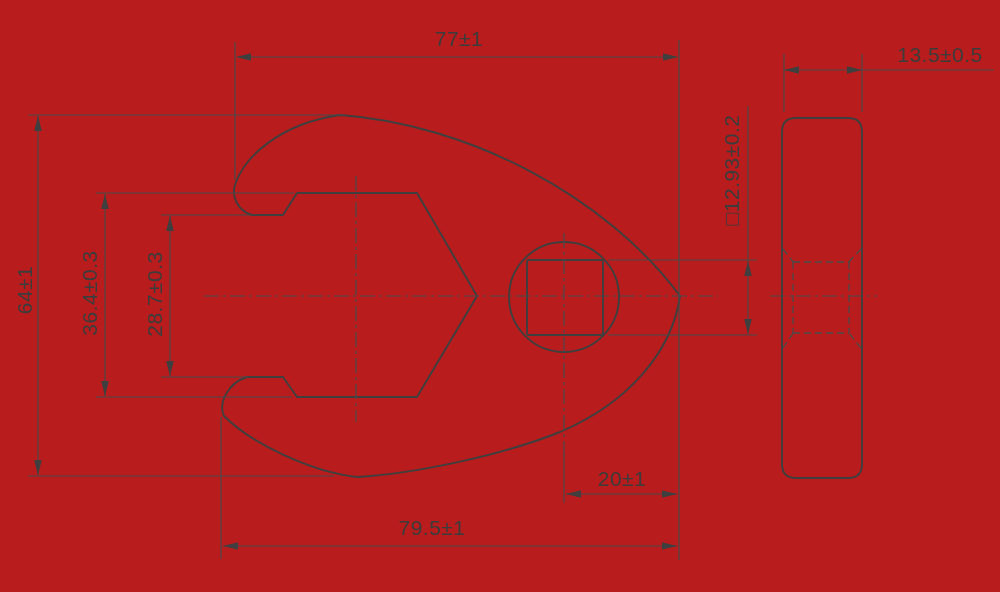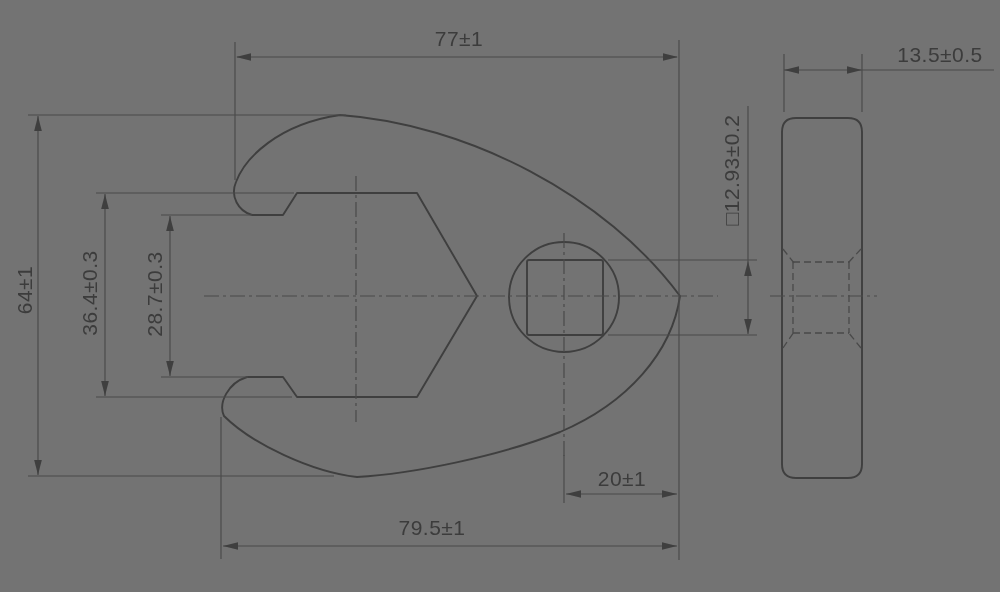--- a/index.html
+++ b/index.html
@@ -1,19 +1,19 @@
 <!DOCTYPE html>
 <html><head>
 <meta charset="utf-8">
 <style>
   html,body{margin:0;padding:0;background:#e8e8e8;}
   .sheet{
     position:relative;
     width:1000px;height:592px;
-    background:#737373;
+    background:#b91c1c;
     overflow:hidden;
     font-family:"Liberation Sans", sans-serif;
   }
   svg{display:block;}
   .outline{stroke:#3f3f3f;stroke-width:1.9;fill:none;stroke-linejoin:round;stroke-linecap:round;}
   .dimline{stroke:#4a4a4a;stroke-width:1.15;fill:none;stroke-linecap:butt;}
   .centerline{stroke:#4a4a4a;stroke-width:1.2;fill:none;stroke-dasharray:15 4 3 4;}
   .hidden-line{stroke:#4a4a4a;stroke-width:1.3;fill:none;stroke-dasharray:7 4;}
   .arrow{fill:#3f3f3f;stroke:none;}
   .dim-text{

